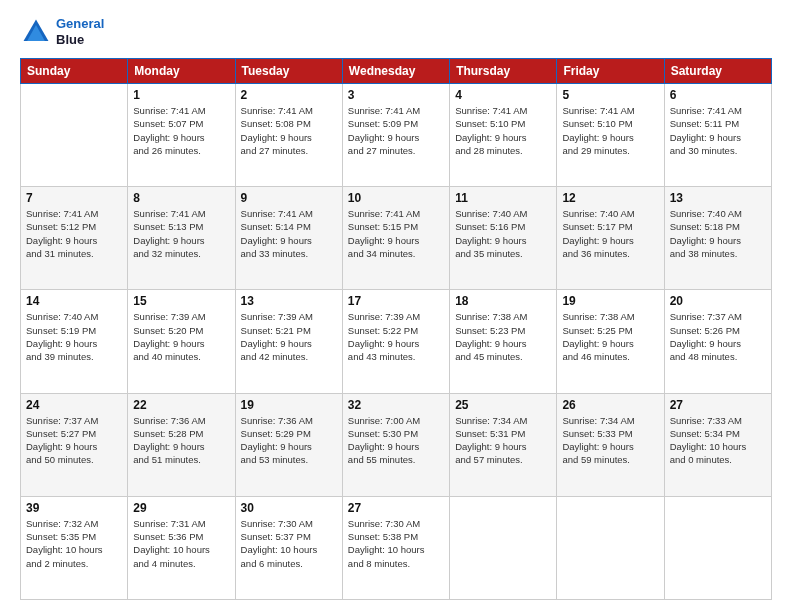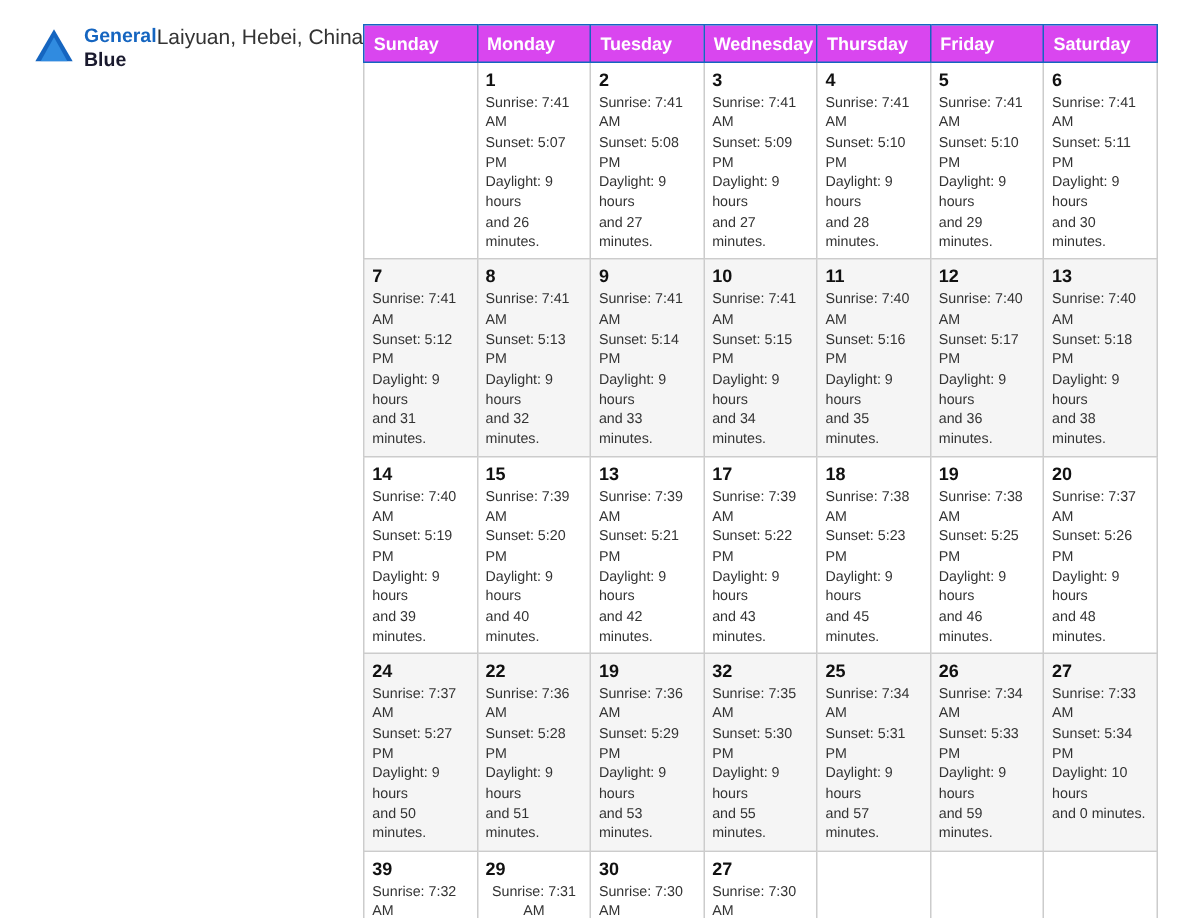--- a/index.html
+++ b/index.html
@@ -8,21 +8,21 @@
       height: 612px;
       font-family: Arial, sans-serif;
       background: #fff;
       overflow: hidden;
     }
     .page {
       width: 792px;
       height: 612px;
       padding: 16px 20px 12px 20px;
       display: flex;
-      flex-direction: row;
+      flex-direction: column;
     }
     .header {
       display: flex;
       justify-content: space-between;
       align-items: flex-start;
       margin-bottom: 10px;
     }
     .logo {
       display: flex;
       align-items: center;
@@ -91,41 +91,40 @@
     .empty-cell {
       background: #f9f9f9;
     }
     tr:nth-child(odd) td {
       background: #ffffff;
     }
     tr:nth-child(even) td {
       background: #f5f5f5;
     }
     .calendar thead tr th {
-      background: #d946ef;
+      background: #b91c1c;
       margin-top: 23px;
     }
   </style>
 </head>
 <body>
 
 <div class="page">
   <div class="header">
     <div class="logo">
       <svg class="logo-icon" viewBox="0 0 36 36">
         <polygon points="18,4 32,28 4,28" fill="#1565c0"></polygon>
         <polygon points="18,10 28,28 8,28" fill="#42a5f5" opacity="0.6"></polygon>
       </svg>
       <div class="logo-text">
         <div><span class="blue">General</span></div>
         <div>Blue</div>
       </div>
     </div>
     <div class="title-block">
-      <div class="location">Laiyuan, Hebei, China</div>
     </div>
   </div>
 
   <table class="calendar">
     <thead>
       <tr>
       <th>Sunday</th>
           <th>Monday</th>
           <th>Tuesday</th>
           <th>Wednesday</th>
@@ -299,21 +298,21 @@
           </td>
           <td>
             <span class="day-num">19</span>
             <div class="day-info" style="white-space: pre-line;">Sunrise: 7:36 AM
 Sunset: 5:29 PM
 Daylight: 9 hours
 and 53 minutes.</div>
           </td>
           <td>
             <span class="day-num">32</span>
-            <div class="day-info" style="white-space: pre-line;">Sunrise: 7:35 AM
+            <div class="day-info" style="white-space: pre-line;">Sunrise: 7:00 AM
 Sunset: 5:30 PM
 Daylight: 9 hours
 and 55 minutes.</div>
           </td>
           <td>
             <span class="day-num">25</span>
             <div class="day-info" style="white-space: pre-line;">Sunrise: 7:34 AM
 Sunset: 5:31 PM
 Daylight: 9 hours
 and 57 minutes.</div>
@@ -336,21 +335,21 @@
         <tr>
           <td>
             <span class="day-num">39</span>
             <div class="day-info" style="white-space: pre-line;">Sunrise: 7:32 AM
 Sunset: 5:35 PM
 Daylight: 10 hours
 and 2 minutes.</div>
           </td>
           <td>
             <span class="day-num">29</span>
-            <div class="day-info" style="white-space: pre-line; text-align: center;">Sunrise: 7:31 AM
+            <div class="day-info" style="white-space: pre-line;">Sunrise: 7:31 AM
 Sunset: 5:36 PM
 Daylight: 10 hours
 and 4 minutes.</div>
           </td>
           <td>
             <span class="day-num">30</span>
             <div class="day-info" style="white-space: pre-line;">Sunrise: 7:30 AM
 Sunset: 5:37 PM
 Daylight: 10 hours
 and 6 minutes.</div>

